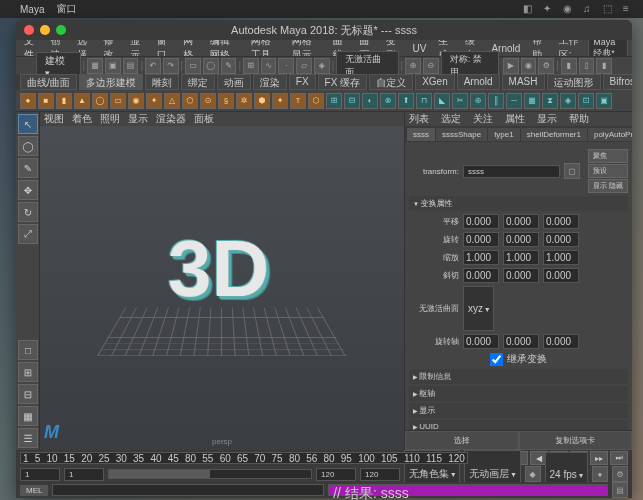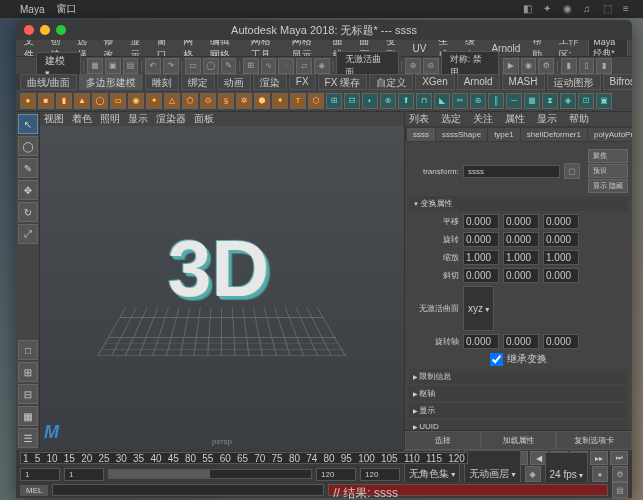--- a/index.html
+++ b/index.html
@@ -313,21 +313,20 @@
       <div class="attr-section">限制信息</div>
       <div class="attr-section">枢轴</div>
       <div class="attr-section">显示</div>
       <div class="attr-section">UUID</div>
       <div class="attr-section">节点行为</div>
       <div class="attr-section">附加属性</div>
 
     </div>
     <div class="attr-bottom">
       <div>选择</div>
-      <div>加载属性</div>
       <div>复制选项卡</div>
     </div>
   </div>
 </div>
 
 <div class="timeline">
   <div class="tl-track">
     <div class="tl-ticks" id="tl-ticks">
             <span>1</span>
             <span>5</span>
@@ -339,21 +338,21 @@
             <span>35</span>
             <span>40</span>
             <span>45</span>
             <span>80</span>
             <span>55</span>
             <span>60</span>
             <span>65</span>
             <span>70</span>
             <span>75</span>
             <span>80</span>
-            <span>74</span>
+            <span>56</span>
             <span>80</span>
             <span>95</span>
             <span>100</span>
             <span>105</span>
             <span>110</span>
             <span>115</span>
             <span>120</span>
           </div>
   </div>
   <span class="tl-btn">⏮</span>
@@ -378,19 +377,19 @@
   <span class="dd-small"><span>无动画层</span> ▾</span>
   <span class="tool-icon">◆</span>
   <span class="dd-small"><span>24 fps</span> ▾</span>
   <span class="tool-icon">●</span>
   <span class="tool-icon">⚙</span>
 </div>
 
 <div class="cmdline">
   <span class="cmd-label">MEL</span>
   <input class="cmd-input" style="">
-  <span style="flex:1;background:#7f1d1d;border:1px solid #555;height:12px;padding:0 4px;font-size:12px">// 结果: ssss</span>
+  <span style="flex:1;background:#a21caf;border:1px solid #555;height:12px;padding:0 4px;font-size:14px">// 结果: ssss</span>
   <span class="tool-icon">▤</span>
 </div>
 
 
 </div>
 </div>
 
 </body></html>

